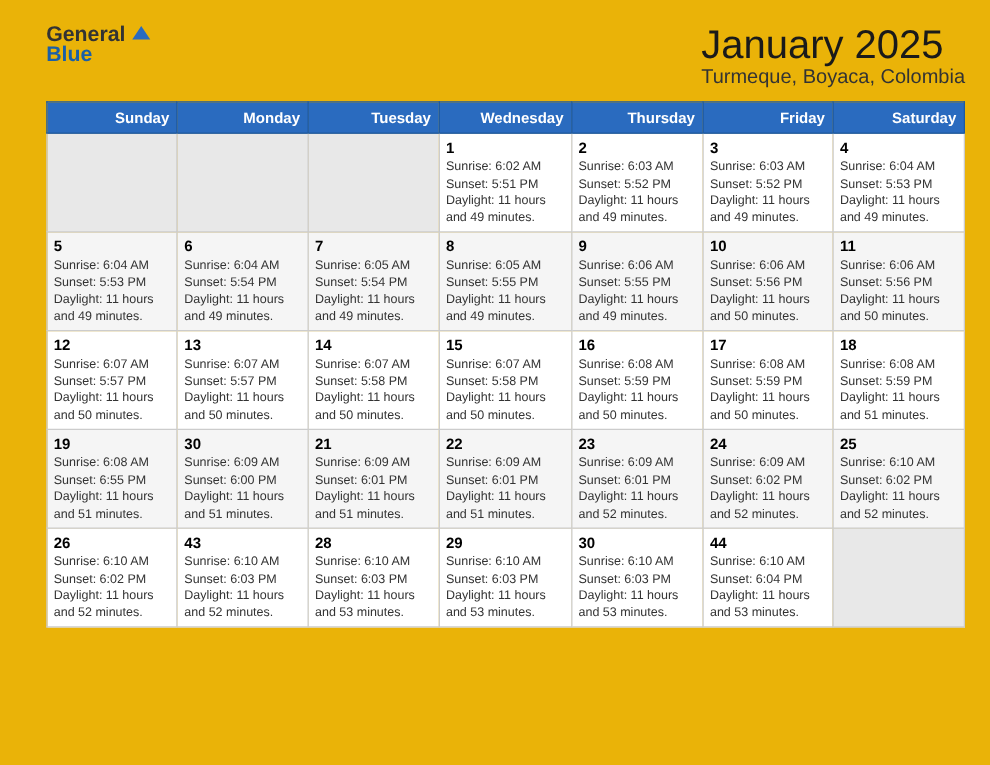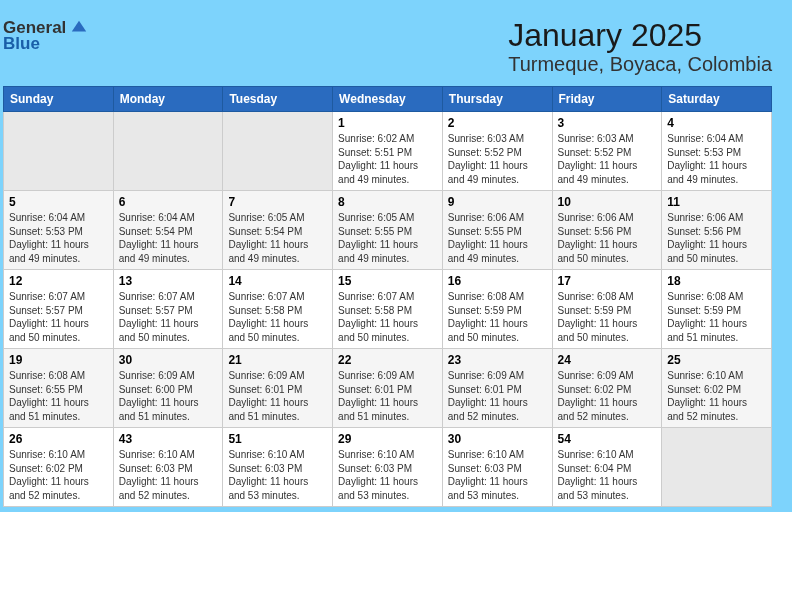--- a/index.html
+++ b/index.html
@@ -5,23 +5,23 @@
     * { margin: 0; padding: 0; box-sizing: border-box; }
     body {
       width: 792px;
       height: 612px;
       font-family: Arial, sans-serif;
       background: #fff;
       overflow: hidden;
     }
     .page {
       width: 792px;
-      height: 512px;
-      padding: 18px 20px 10px 3px;
-      background: #7dd3fc;
+      height: 612px;
+      padding: 18px 20px 10px 37px;
+      background: #eab308;
     }
     .header {
       display: flex;
       justify-content: space-between;
       align-items: flex-start;
       margin-bottom: 10px;
     }
     .logo {
       display: flex;
       flex-direction: column;
@@ -49,32 +49,32 @@
     }
     .title-block {
     }
     .month-title {
       font-size: 32px;
       font-weight: normal;
       color: #1a1a1a;
       line-height: 1.1;
     }
     .location {
-      font-size: 20px;
+      font-size: 16px;
       color: #333;
     }
     .calendar {
       width: 100%;
       border-collapse: collapse;
       border: 1px solid #ccc;
     }
     .calendar th {
       background: #2a6bbf;
       color: #fff;
-      text-align: left;
+      text-align: right;
       padding: 5px 6px;
       font-size: 12px;
       font-weight: bold;
       border: 1px solid #1e5aa0;
     }
     .calendar td {
       vertical-align: top;
       padding: 4px 5px;
       border: 1px solid #ccc;
       width: 108px;
@@ -303,39 +303,39 @@
 Sunset: 6:02 PM
 Daylight: 11 hours and 52 minutes.</div>
           </td>
           <td>
             <span class="day-num">43</span>
             <div class="day-info">Sunrise: 6:10 AM
 Sunset: 6:03 PM
 Daylight: 11 hours and 52 minutes.</div>
           </td>
           <td>
-            <span class="day-num">51</span>
+            <span class="day-num">28</span>
             <div class="day-info">Sunrise: 6:10 AM
 Sunset: 6:03 PM
 Daylight: 11 hours and 53 minutes.</div>
           </td>
           <td>
             <span class="day-num">29</span>
             <div class="day-info">Sunrise: 6:10 AM
 Sunset: 6:03 PM
 Daylight: 11 hours and 53 minutes.</div>
           </td>
           <td>
             <span class="day-num">30</span>
             <div class="day-info">Sunrise: 6:10 AM
 Sunset: 6:03 PM
 Daylight: 11 hours and 53 minutes.</div>
           </td>
           <td>
-            <span class="day-num">54</span>
+            <span class="day-num">44</span>
             <div class="day-info">Sunrise: 6:10 AM
 Sunset: 6:04 PM
 Daylight: 11 hours and 53 minutes.</div>
           </td>
           <td class="empty-cell"></td>
         </tr>
       </tbody>
     </table>
 </div>
 

